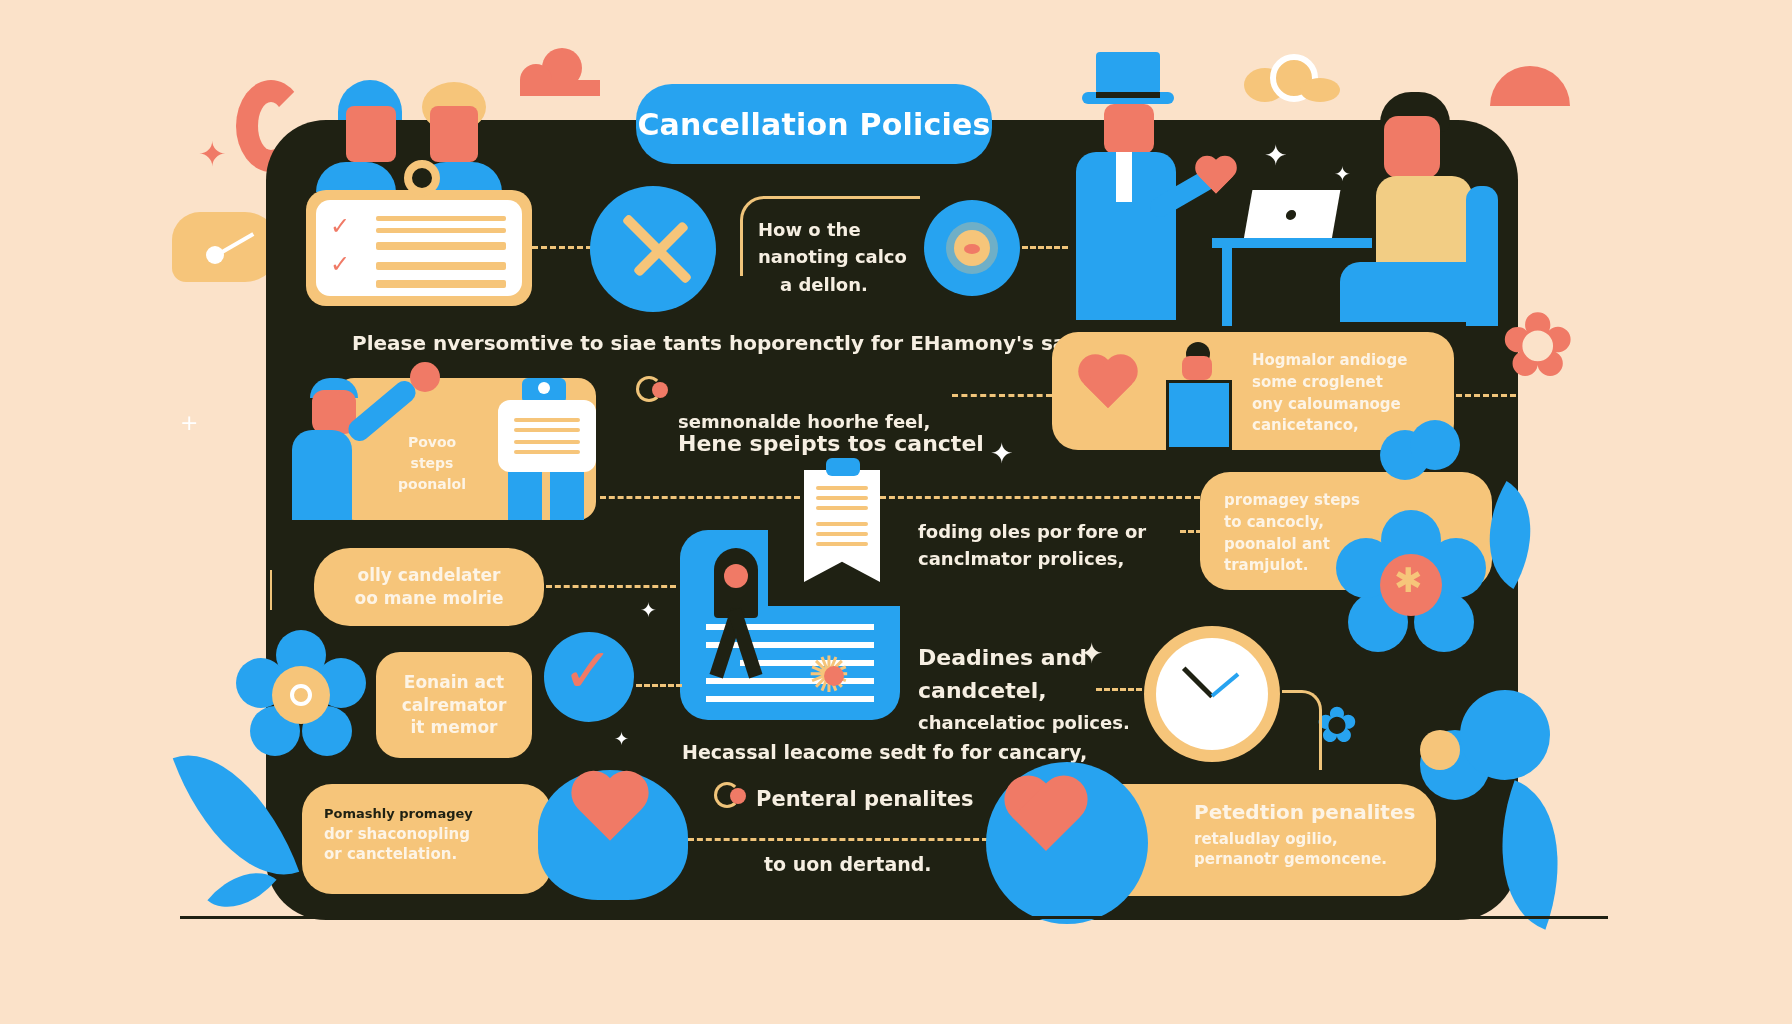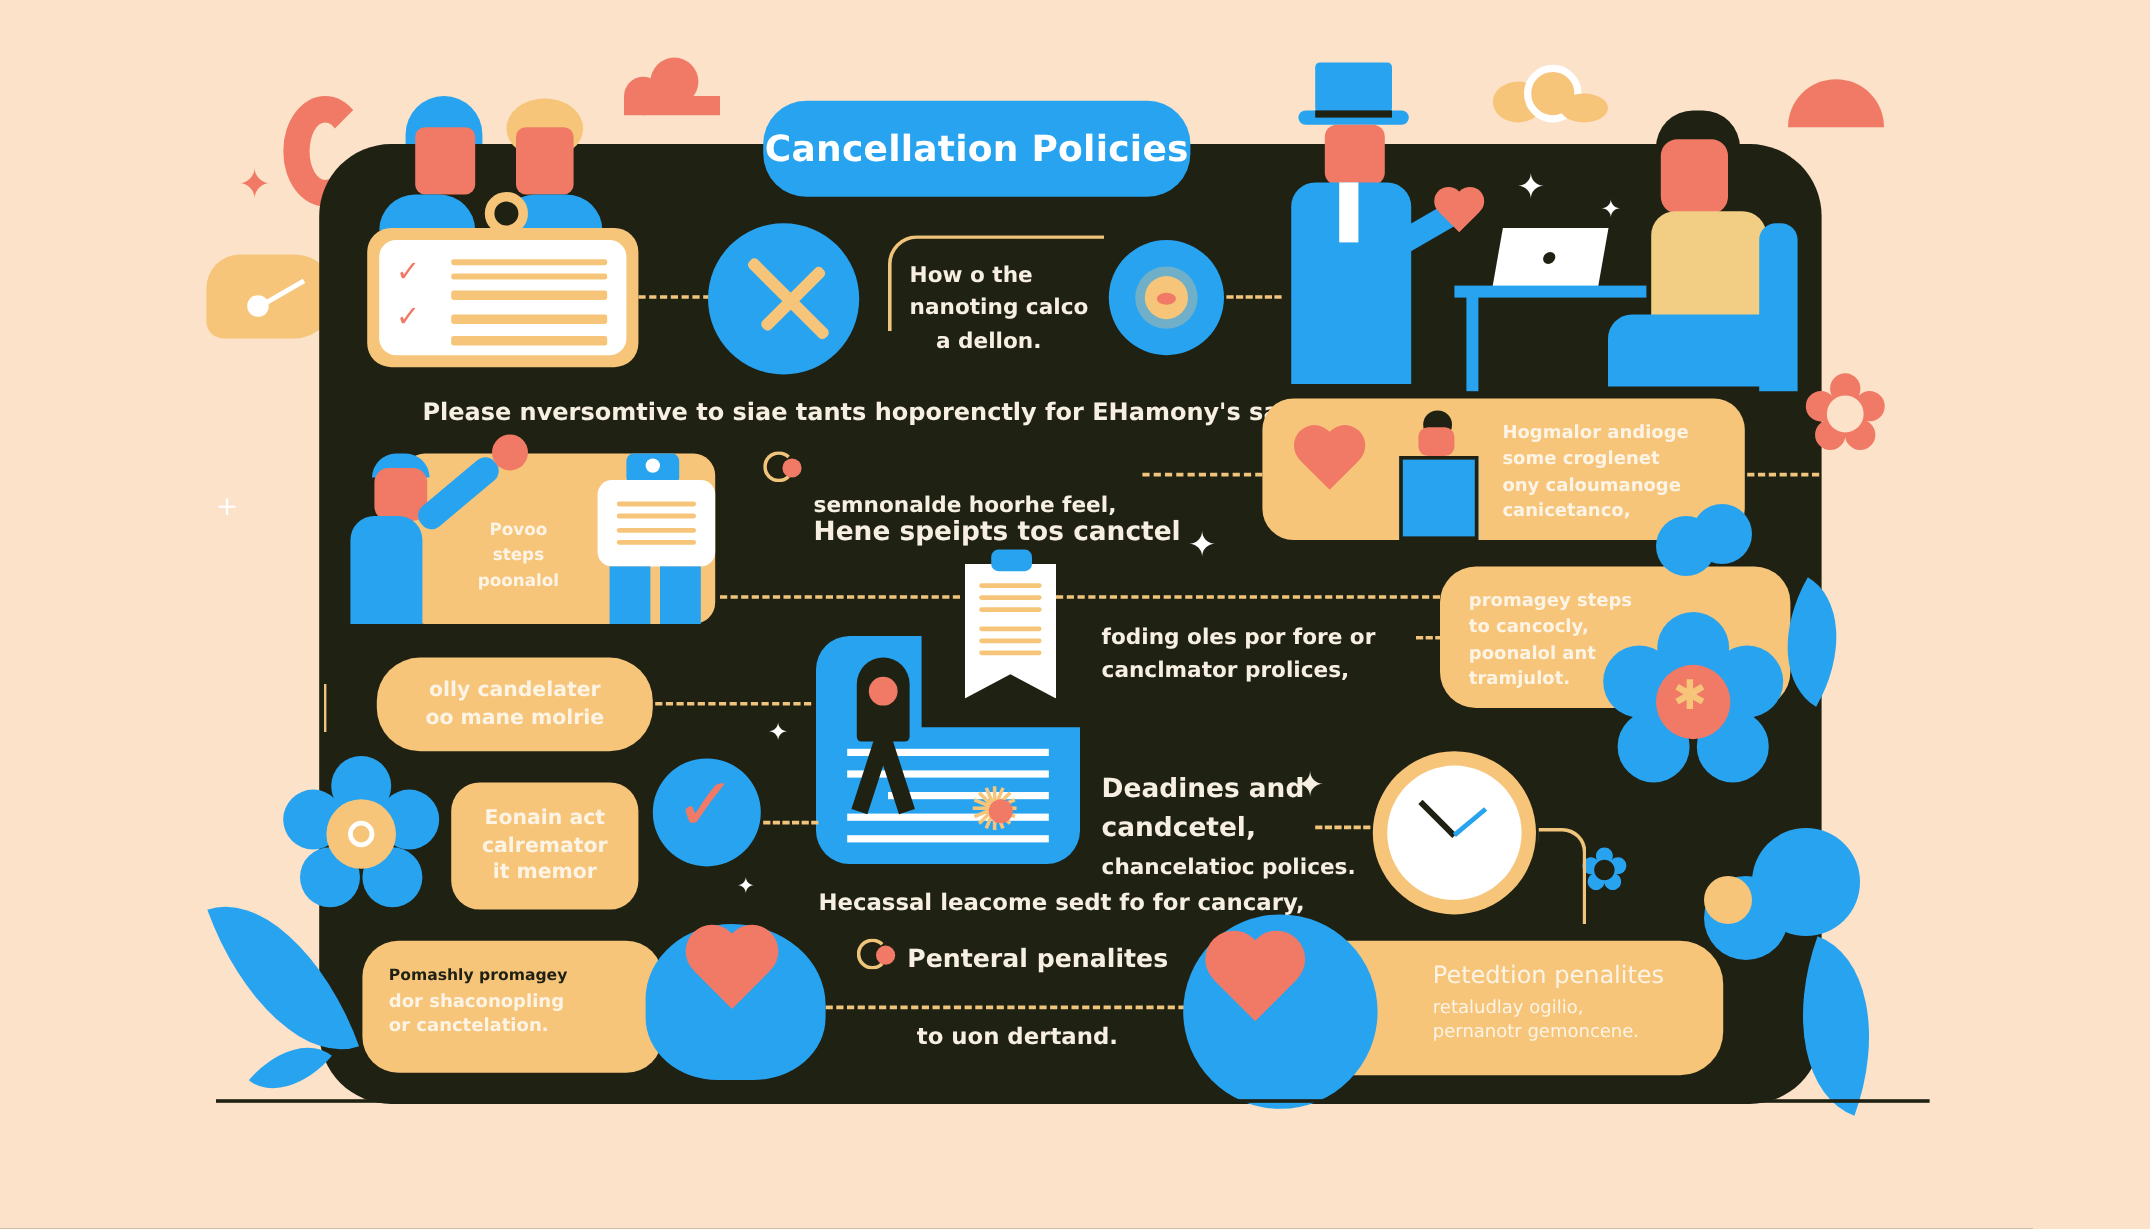--- a/index.html
+++ b/index.html
@@ -293,19 +293,19 @@
   <div style="color:#fdf4e6;font-weight:bold;font-size:15px;margin-top:2px;">or canctelation.</div>
 </div>
 <div class="abs circle blue" style="left:538px;top:770px;width:150px;height:130px;border-radius:48% 52% 40% 40%;"></div>
 <div class="heart" style="left:580px;top:782px;transform:scale(1.3);"></div>
 <div class="leaf" style="left:196px;top:740px;width:80px;height:150px;transform:rotate(-20deg);"></div>
 <div class="leaf" style="left:212px;top:870px;width:60px;height:40px;transform:rotate(-50deg);"></div>
 
 <div class="abs sand" style="left:1070px;top:784px;width:366px;height:112px;border-radius:36px;"></div>
 <div class="abs circle blue" style="left:986px;top:762px;width:162px;height:162px;"></div>
 <div class="heart" style="left:1016px;top:790px;transform:scale(1.4);"></div>
-<div class="abs" style="left:1194px;top:800px;color:#fdf4e6;font-weight:normal;">
+<div class="abs" style="left:1194px;top:800px;color:#fdf4e6;font-weight:bold;">
   <div style="font-size:20px;">Petedtion penalites</div>
   <div style="font-size:15px;margin-top:6px;">retaludlay ogilio,</div>
   <div style="font-size:15px;margin-top:2px;">pernanotr gemoncene.</div>
 </div>
 
 <div class="abs" style="left:180px;top:916px;width:1428px;height:3px;background:#1f2113;"></div>
 
 </body></html>

